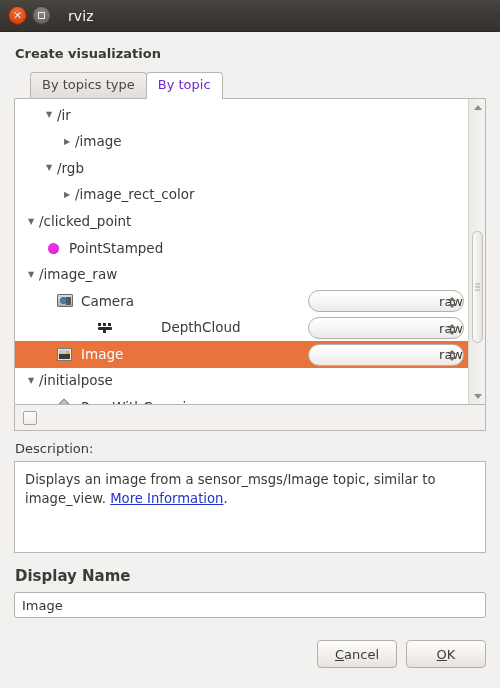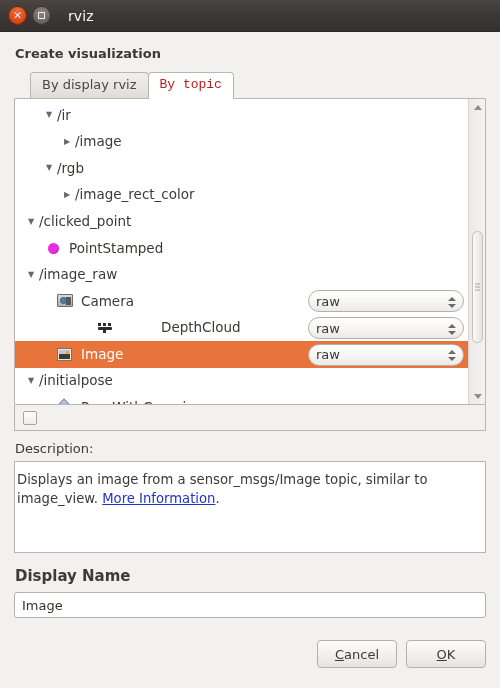--- a/index.html
+++ b/index.html
@@ -67,25 +67,24 @@
     border-bottom: none;
     border-radius: 4px 4px 0 0;
     background: linear-gradient(to bottom, #f2f0ee 0%, #e0ddd9 100%);
     color: #4a4843;
     margin-right: -1px;
     line-height: 16px;
     position: relative;
   }
   .tab.active {
     background: #ffffff;
-    color: #b91c1c;
+    color: #6d28d9;
     padding-bottom: 6px;
     margin-bottom: -1px;
     z-index: 4;
-    font-family: Liberation Mono, monospace;
   }
 
   
   .tree-frame {
     border: 1px solid #b9b5b0;
     background: #ffffff;
     height: 307px;
     position: relative;
     overflow: hidden;
     border-radius: 1px;
@@ -182,20 +181,21 @@
     position: absolute;
     right: 4px;
     width: 156px; height: 22px;
     background: linear-gradient(to bottom,#ffffff 0%,#f6f5f3 55%,#eceae7 100%);
     border: 1px solid #b4b0ab;
     border-radius: 11px;
     display: flex; align-items: center;
     padding-left: 7px;
     font-size: 13px;
     color: #3b3a36;
+    justify-content: flex-end;
   }
   .combo .spin {
     position: absolute; right: 7px; top: 2px;
     width: 9px; height: 18px;
     display: flex; flex-direction: column;
     justify-content: center; align-items: center;
   }
   .combo .spin .up, .combo .spin .dn {
     width: 0; height: 0;
     border-left: 4px solid transparent;
@@ -260,21 +260,21 @@
   }
 
   
   .desc-label {
     font-size: 13px; margin: 10px 0 5px 1px; color: #3b3a36;
   }
   .desc-box {
     border: 1px solid #b9b5b0;
     background: #ffffff;
     height: 92px;
-    padding: 8px 2px;
+    padding: 8px 10px;
     font-size: 13.2px;
     line-height: 19px;
     color: #3b3a36;
     overflow: hidden;
   }
   .desc-box a {
     color: #2034c8; text-decoration: underline;
   }
 
   
@@ -323,21 +323,21 @@
       <span class="sq"></span>
     </div>
   <div class="wtitle">rviz</div>
 </div>
 
 <div class="dialog">
 
   <div class="section-title">Create visualization</div>
 
   <div class="tabbar">
-    <div class="tab">By display rviz</div>
+    <div class="tab">By topics type</div>
     <div class="tab active">By topic</div>
   </div>
 
   <div class="tree-frame">
     <div class="tree-inner" id="tree-rows">
         <div class="row" style="padding-left: 26px;">
           <span class="tri">▼</span>
           <span class="label">/ir</span>
         </div>
         <div class="row" style="padding-left: 44px;">

